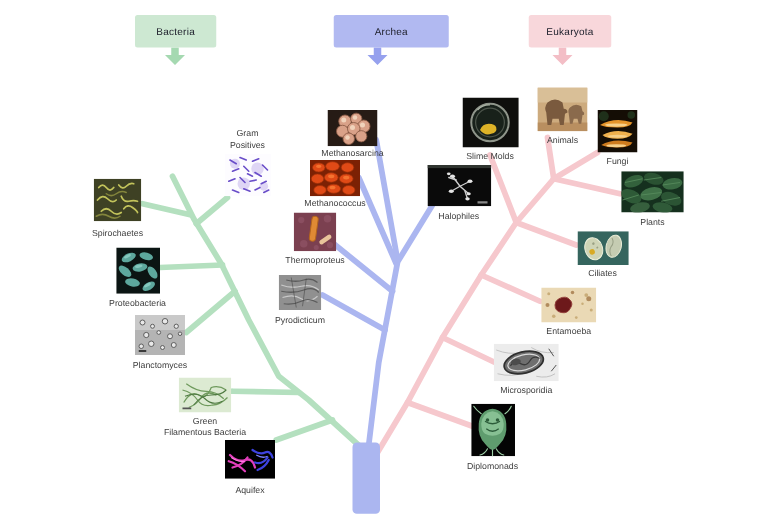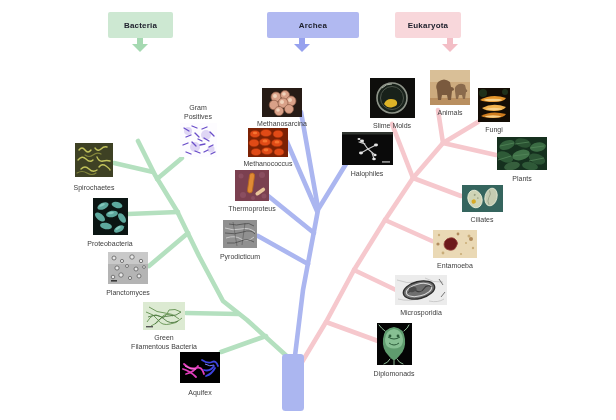--- a/index.html
+++ b/index.html
@@ -1,21 +1,21 @@
 <!DOCTYPE html>
 <html><head>
 <meta charset="utf-8">
 <style>
   * { margin:0; padding:0; box-sizing:border-box; }
   html,body { background:#ffffff; }
   body { font-family:"Liberation Sans", sans-serif; }
   .canvas { position:relative; width:616px; height:420px; background:#ffffff; overflow:hidden; }
   .tree { position:absolute; left:0; top:0; }
   .domain-box { position:absolute; height:26px; display:flex; align-items:center; justify-content:center;
-                font-size:8px; font-weight:700; color:#20222e; border-radius:2px; letter-spacing:.2px; }
+                font-size:8px; font-weight:400; color:#20222e; border-radius:2px; letter-spacing:.2px; }
   .img { position:absolute; }
   .img svg { display:block; }
   .lbl { position:absolute; font-size:7px; color:#3d3d3d; text-align:center;
          white-space:pre-line; line-height:1.3; }
 </style>
 </head>
 <body>
 
 <div class="canvas">
 
@@ -58,21 +58,21 @@
     <path d="M299 38 L305 38 L305 44 L310 44 L302 52 L294 44 L299 44 Z" fill="#96a1ee"></path>
     <path d="M447 38 L453 38 L453 44 L458 44 L450 52 L442 44 L447 44 Z" fill="#f3bec6"></path>
   </svg>
 
   <div class="domain-box" style="left: 108px; top: 12px; width: 65px; background-color: rgb(205, 232, 210);">
     <span>Bacteria</span>
   </div>
   <div class="domain-box" style="left: 267px; top: 12px; width: 92px; background-color: rgb(177, 185, 241);">
     <span>Archea</span>
   </div>
-  <div class="domain-box" style="left: 395px; top: 12px; width: 66px; background-color: rgb(248, 215, 219);">
+  <div class="domain-box" style="left: 423px; top: 12px; width: 66px; background-color: rgb(248, 215, 219);">
     <span>Eukaryota</span>
   </div>
 
   <div class="img" style="left:75px; top:143px;">
     <svg width="38" height="34">
       <rect width="38" height="34" fill="#3e4124"></rect>
       <g stroke="#c2c35b" stroke-width="1.4" fill="none" stroke-linecap="round">
         <path d="M4 7 q3 -4 6 0 t6 0"></path>
           <path d="M20 5 q3 4 6 1 t6 -2"></path>
         <path d="M3 17 q4 -5 8 -1 t7 1"></path>

